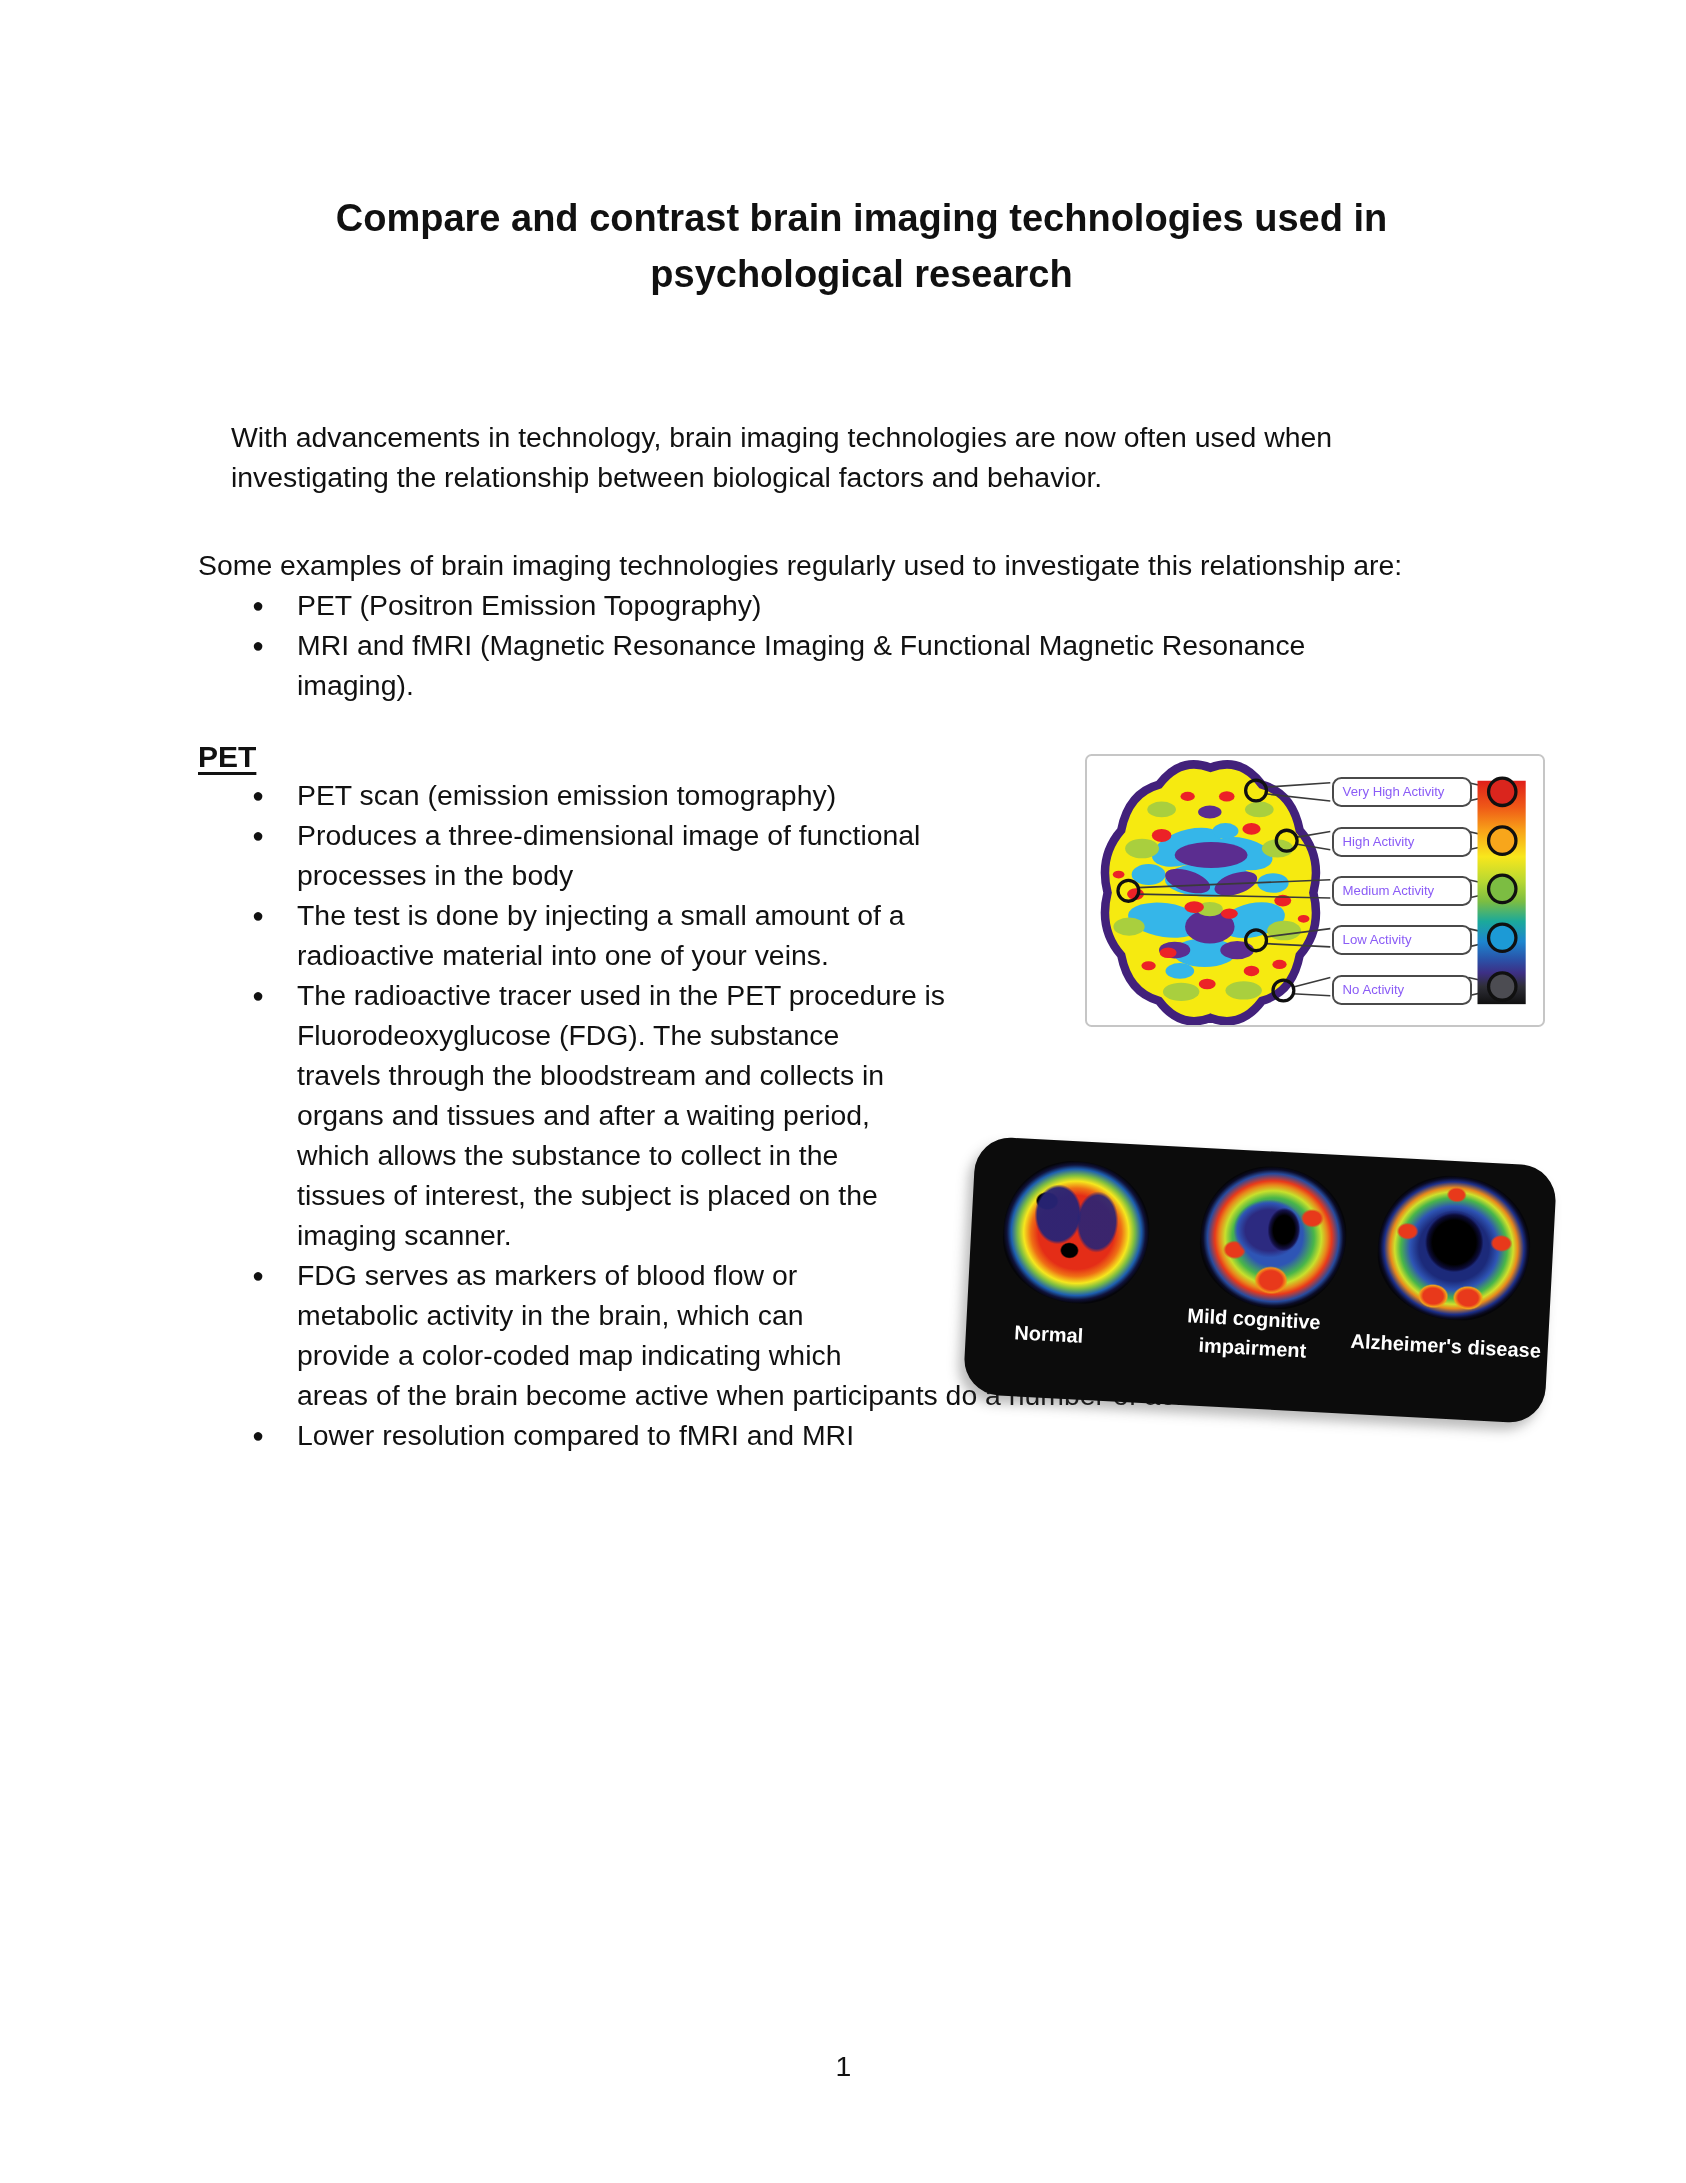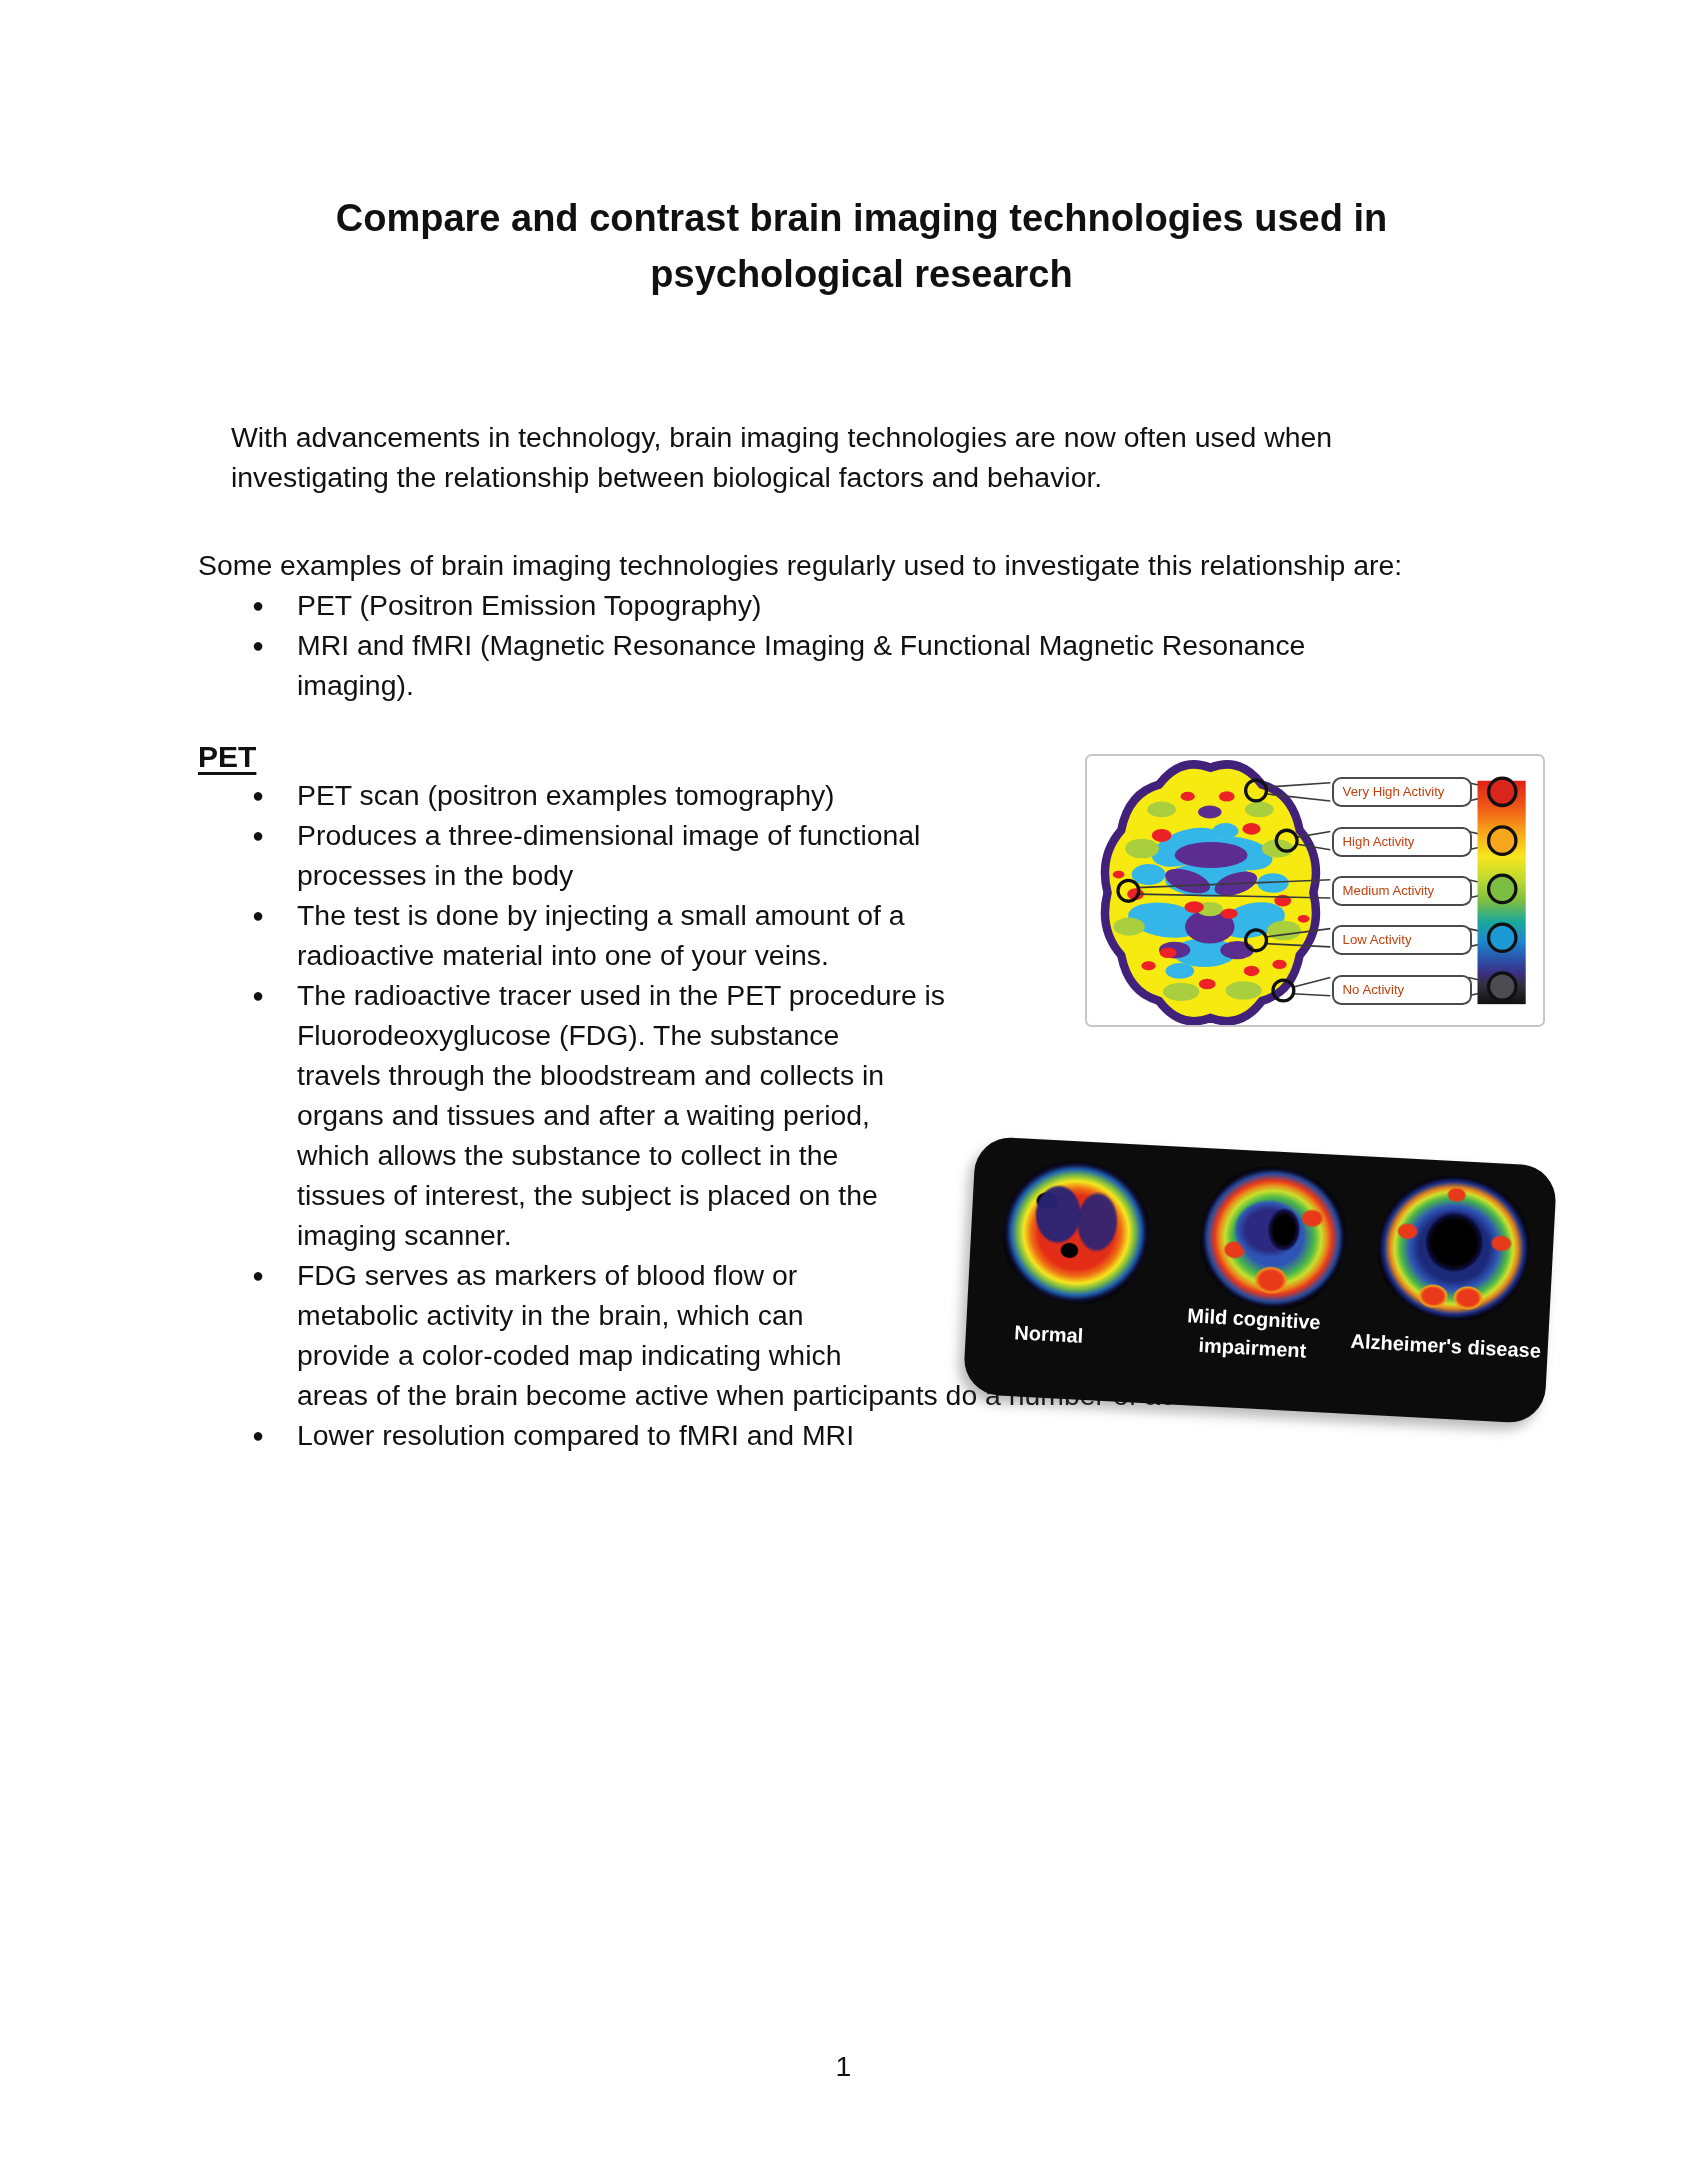--- a/index.html
+++ b/index.html
@@ -51,21 +51,21 @@
     border:2px solid #c6c6c6;border-radius:6.6px;
     box-sizing:border-box;
   }
   .fig-activity svg{position:absolute;left:0;top:0;width:100%;height:100%;}
   .callout{
     position:absolute;left:245px;width:140px;height:30px;
     background:#ffffff;
     border:2px solid #4a4a4a;border-radius:9.3px;
     box-sizing:border-box;
     font-size:13.2px;line-height:26.5px;
-    color:#c2410c;
+    color:#8b5cf6;
     padding-left:8.6px;
     white-space:nowrap;
   }
 
   
   .fig-compare{
     position:absolute;left:969px;top:1151px;width:582px;height:258px;
     background:#0c0c0c;
     border-radius:36px;
     transform:rotate(3deg);
@@ -124,21 +124,21 @@
     <ul class="doc-list">
         <li>PET (Positron Emission Topography)</li>
         <li>MRI and fMRI (Magnetic Resonance Imaging &amp; Functional Magnetic Resonance<br>imaging).</li>
       </ul>
   </div>
 
   <h2 class="section-heading">PET</h2>
 
   <div class="para" id="pet-list-wrap">
     <ul class="doc-list">
-        <li>PET scan (positron examples tomography)</li>
+        <li>PET scan (emission emission tomography)</li>
         <li>Produces a three-dimensional image of functional<br>processes in the body</li>
         <li>The test is done by injecting a small amount of a<br>radioactive material into one of your veins.</li>
         <li>The radioactive tracer used in the PET procedure is<br>Fluorodeoxyglucose (FDG). The substance<br>travels through the bloodstream and collects in<br>organs and tissues and after a waiting period,<br>which allows the substance to collect in the<br>tissues of interest, the subject is placed on the<br>imaging scanner.</li>
         <li>FDG serves as markers of blood flow or<br>metabolic activity in the brain, which can<br>provide a color-coded map indicating which<br>areas of the brain become active when participants do a number of activities.</li>
         <li>Lower resolution compared to fMRI and MRI</li>
       </ul>
   </div>
 
   <div class="fig-activity">
     <svg viewBox="0 0 695 413">

